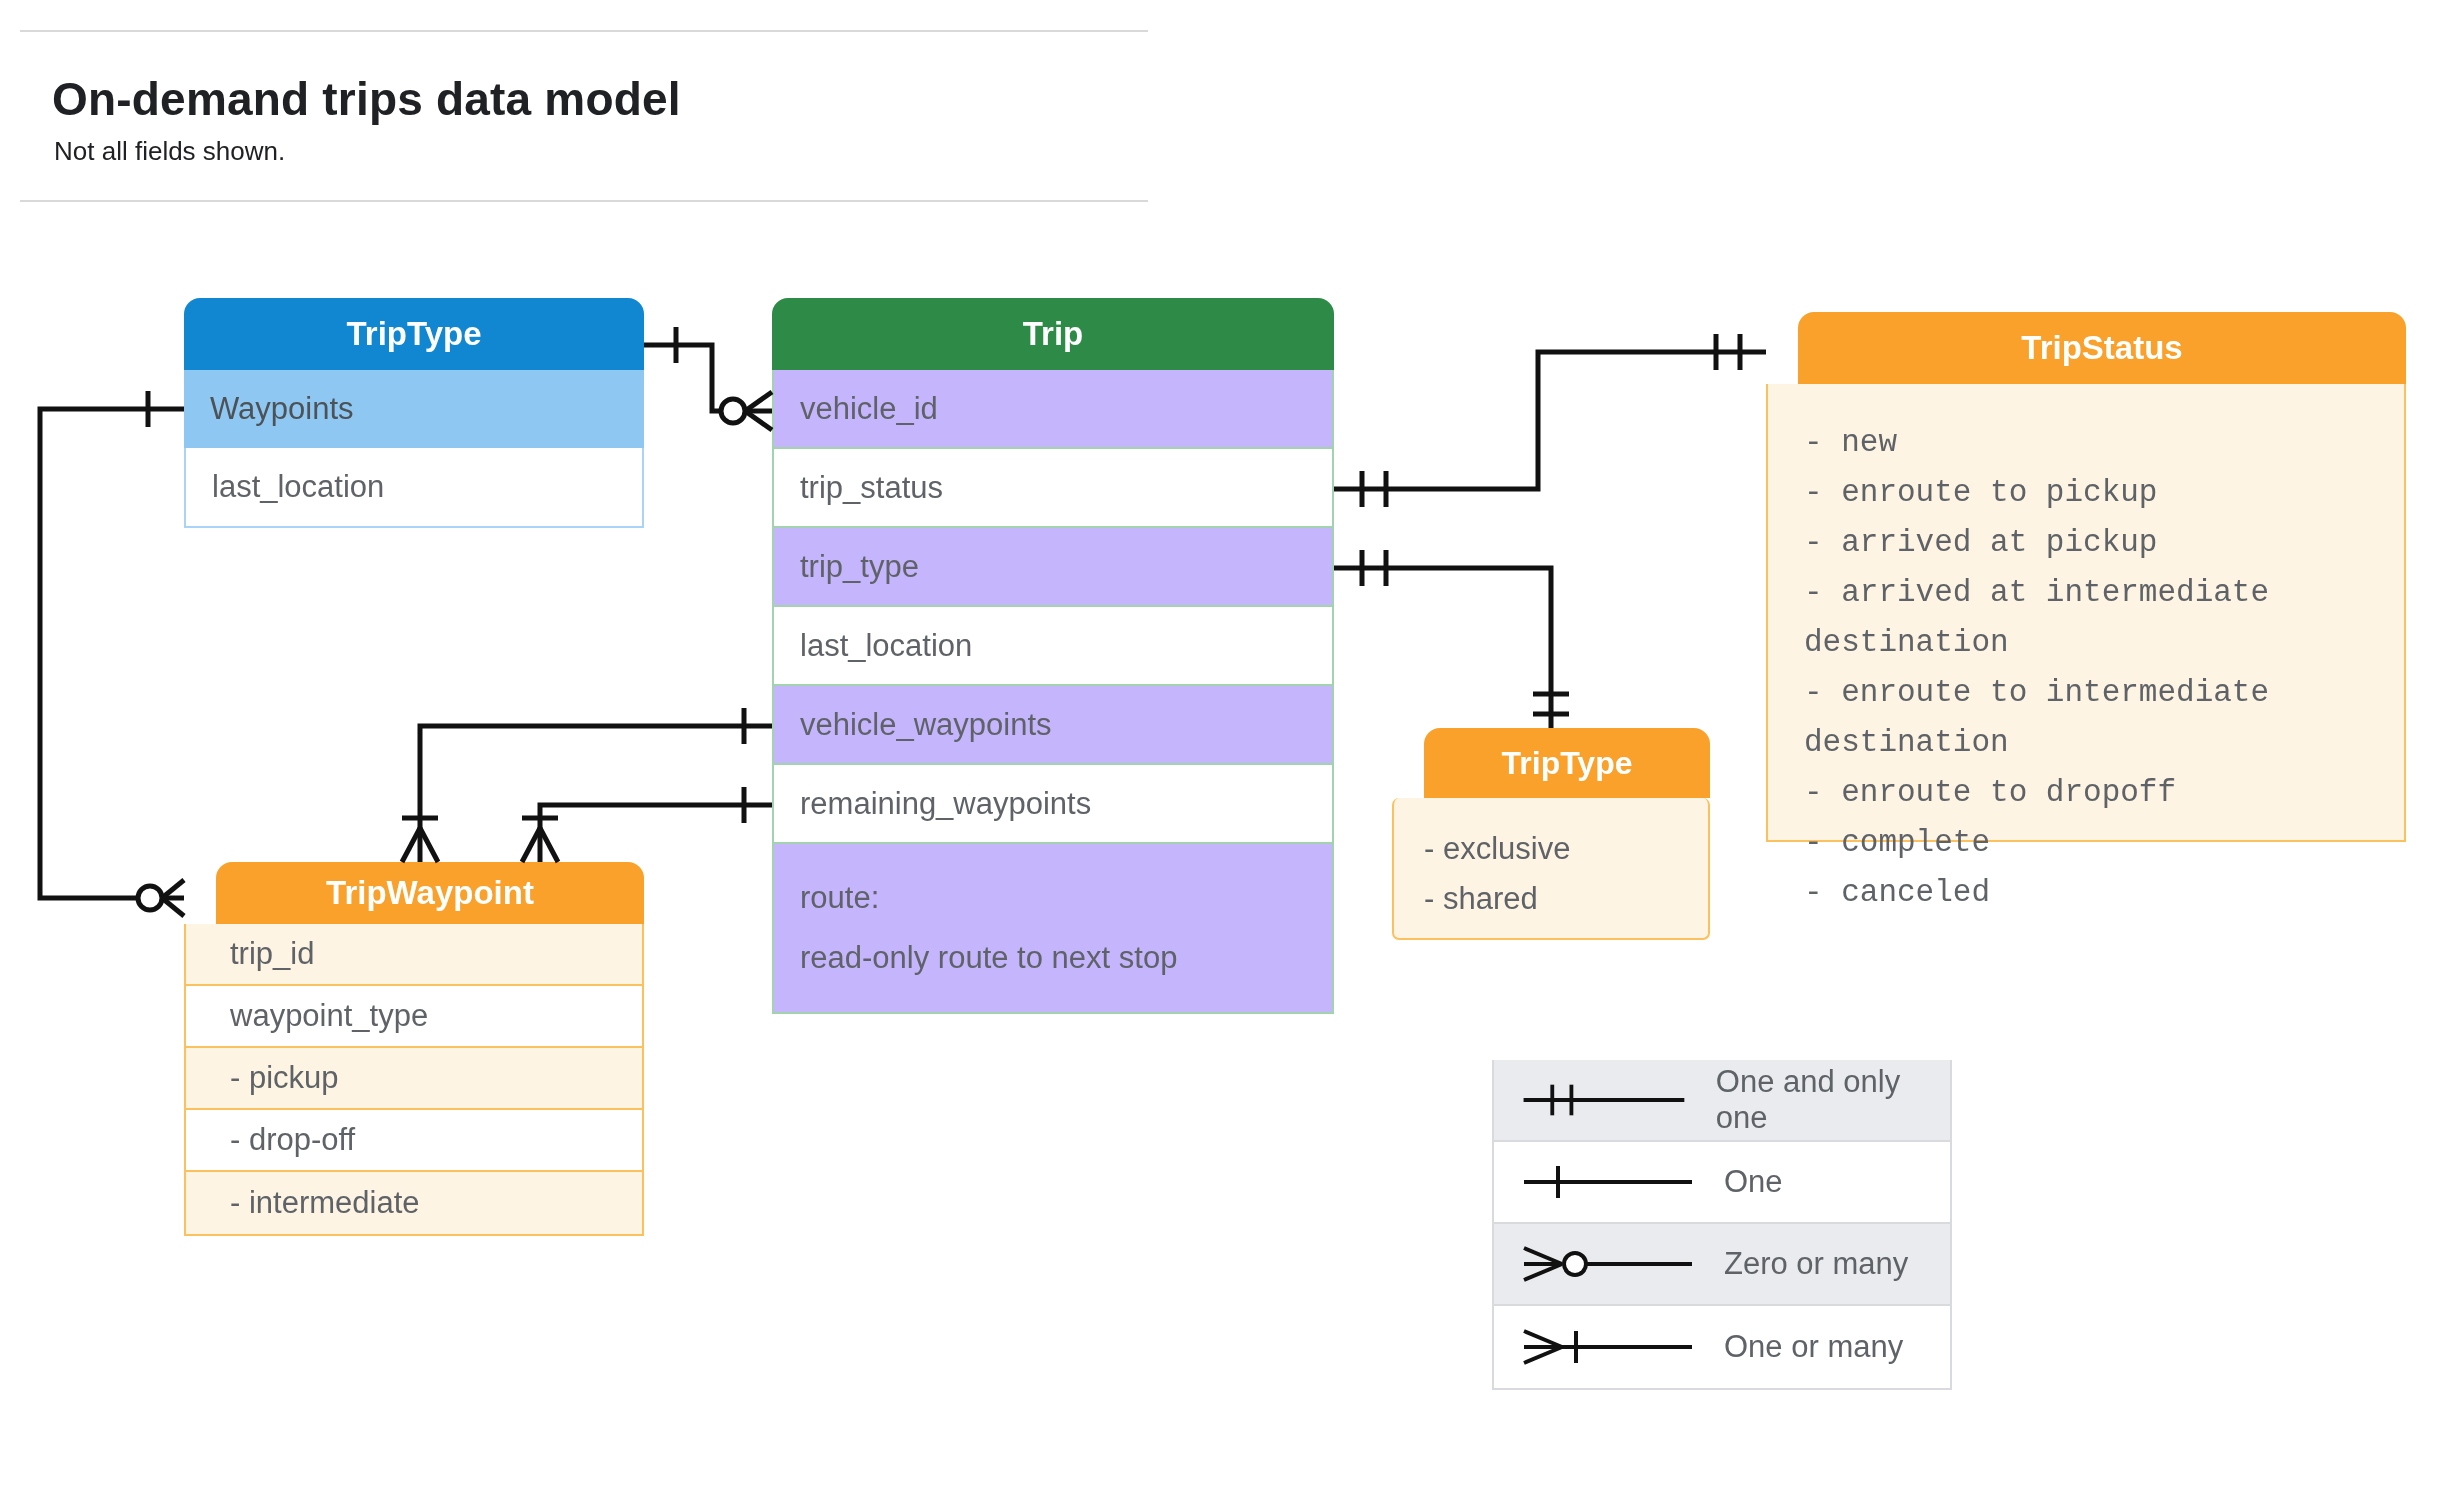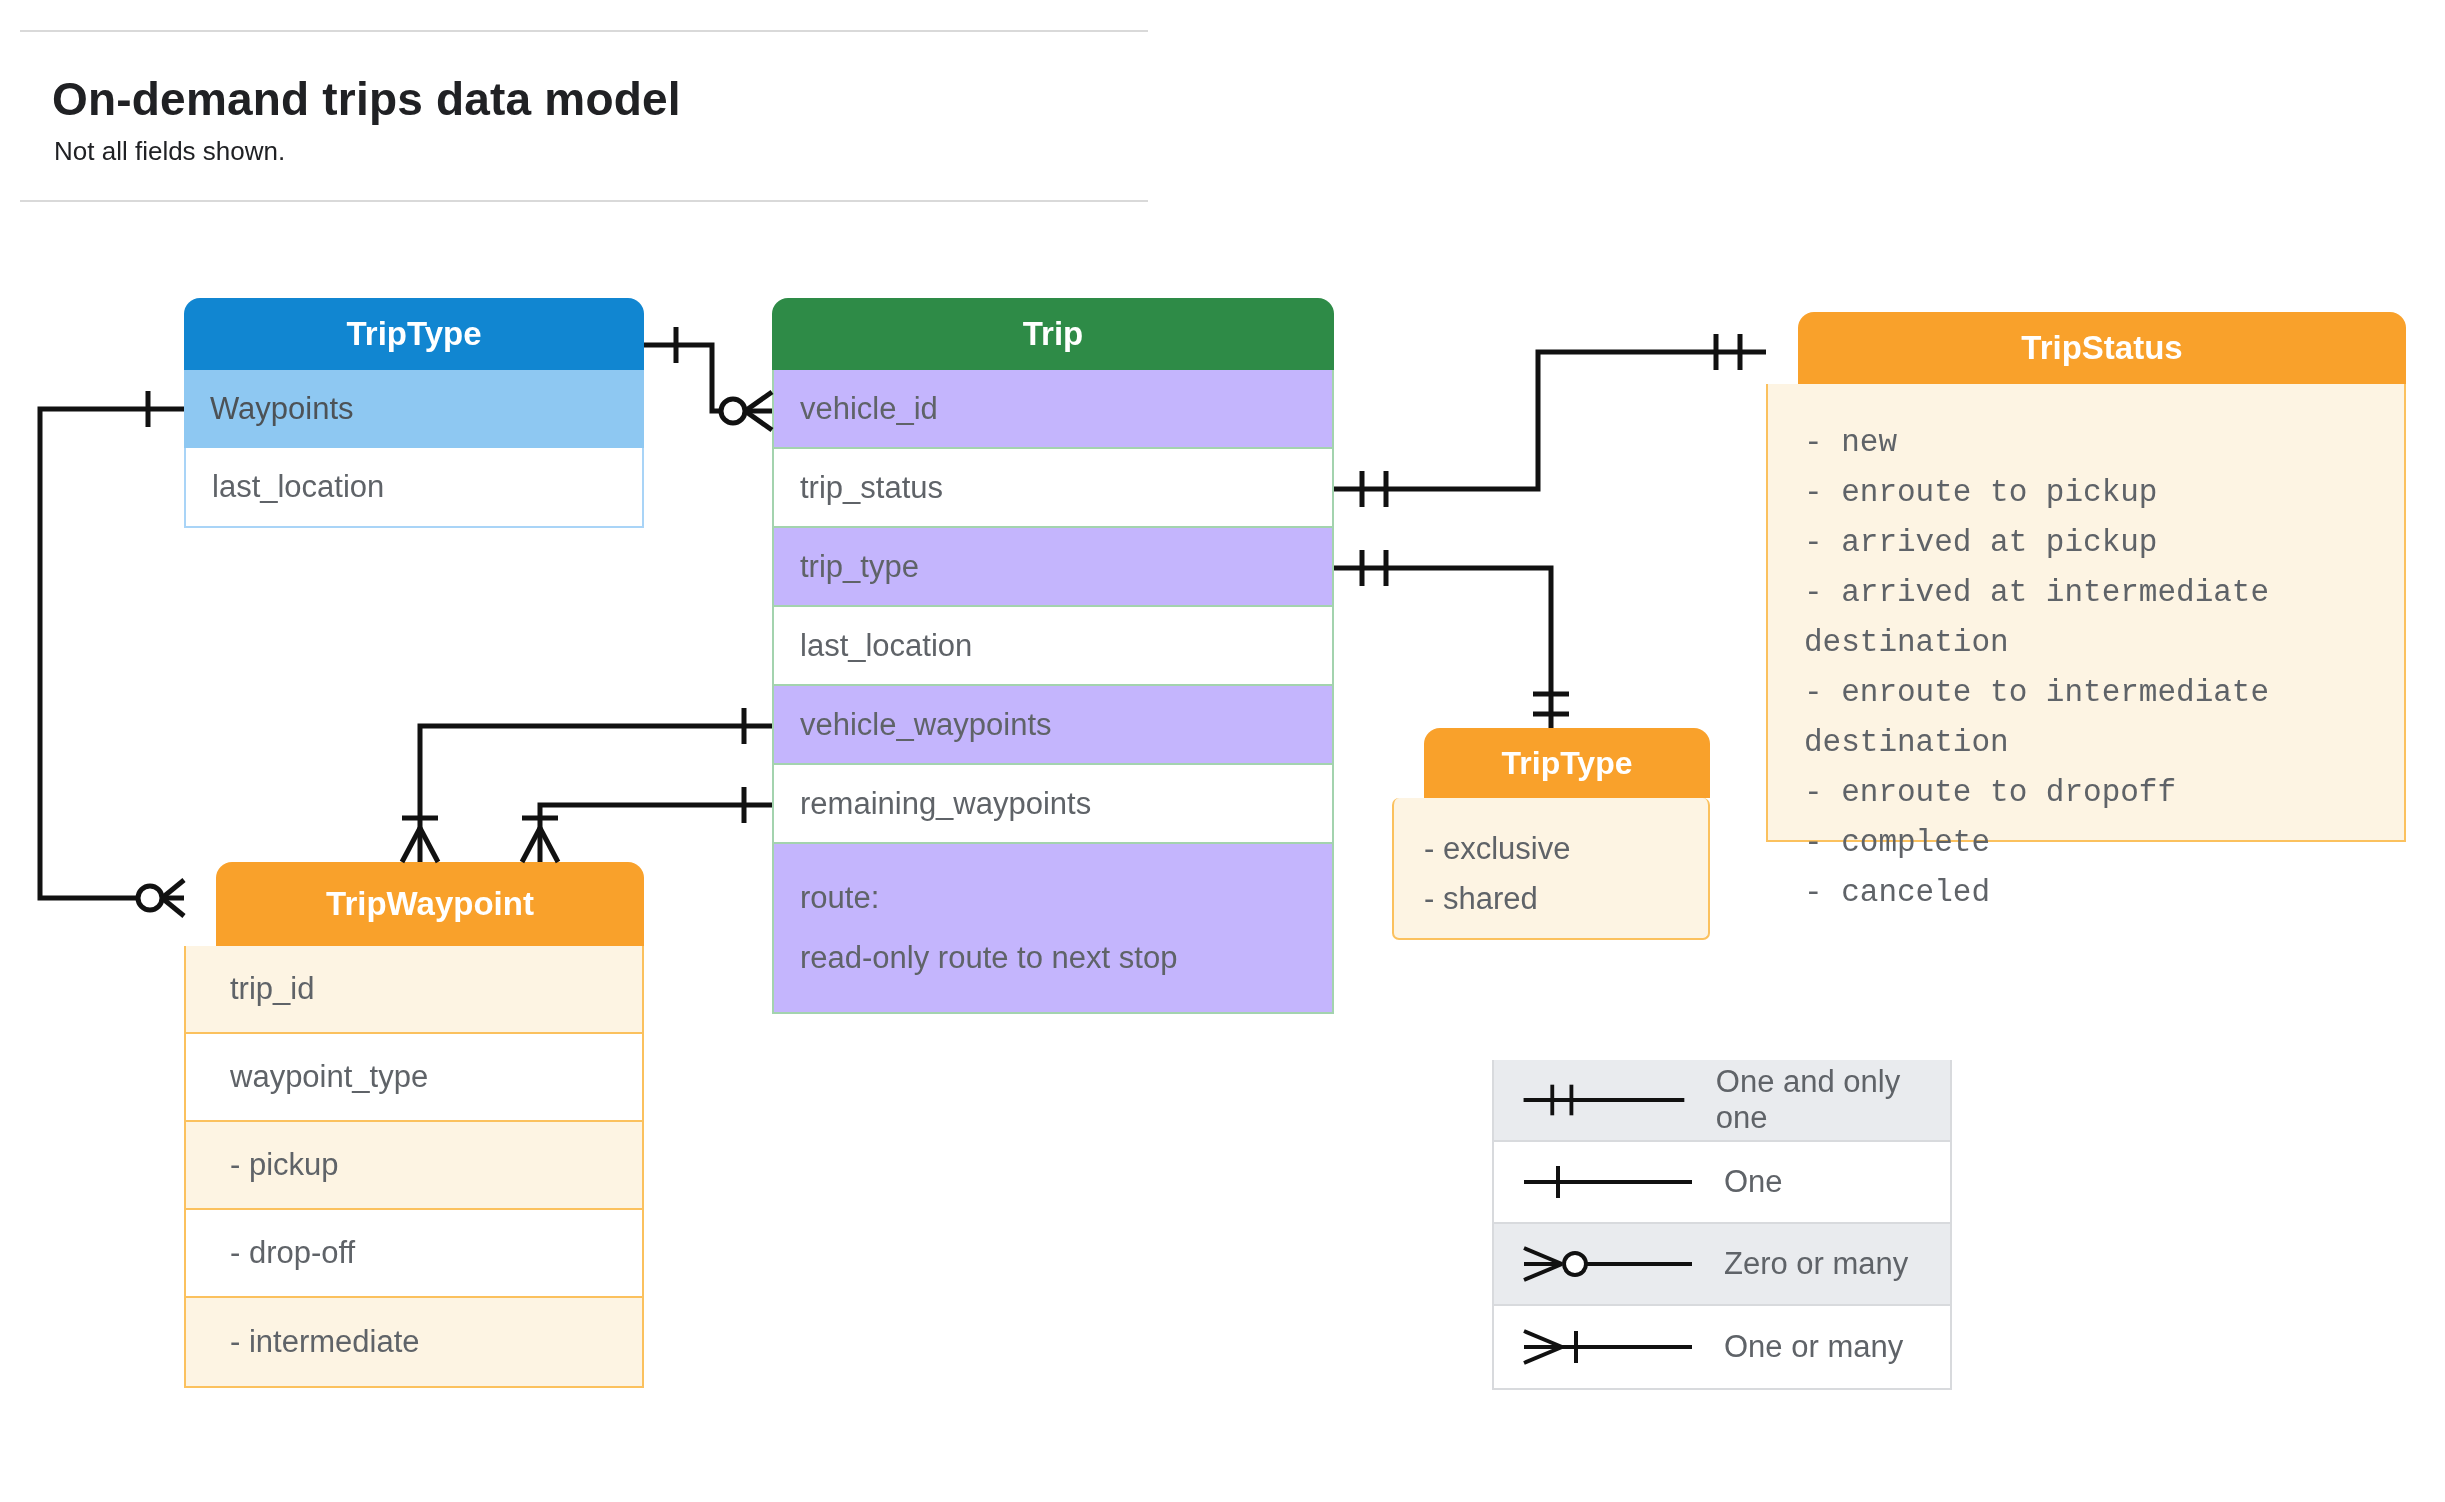--- a/index.html
+++ b/index.html
@@ -39,21 +39,21 @@
   .orange .body{background:#fdf4e3;border:2px solid #fbc15e;border-top:none;box-sizing:border-box;}
 
   .tripstatus .hdr{height:72px;}
   .tripstatus .body{padding:34px 0 0 36px;}
   .tripstatus .item{font-size:31px;line-height:50px;}
 
   .triptype .hdr{height:70px;font-size:32px;}
   .triptype .body{padding:26px 0 0 30px;}
   .triptype .item{font-size:31px;line-height:50px;}
 
-  .tripwaypoint .row{height:88px;border-bottom:2px solid #fbc15e;padding-left:44px;}
+  .tripwaypoint .row{height:62px;border-bottom:2px solid #fbc15e;padding-left:44px;}
   .tripwaypoint .body{border:2px solid #fbc15e;border-top:none;box-sizing:border-box;}
   .tripwaypoint .row:last-child{border-bottom:none;}
   .tripwaypoint .row.c{background:#fdf4e3;}
   .tripwaypoint .row.w{background:#ffffff;}
 
   
   .legend{position:absolute;box-sizing:border-box;}
   .legend .hdr{background:#9aa0a6;height:72px;border-radius:14px 14px 0 0;
     display:flex;align-items:center;justify-content:center;color:#fff;font-weight:bold;font-size:32px;}
   .legend .body{border:2px solid #d8dadd;border-top:none;box-sizing:border-box;}
@@ -172,21 +172,21 @@
 
   <div class="entity orange triptype" style="left:1392px;top:728px;width:318px;">
     <div class="hdr">TripType</div>
     <div class="body" style="height:142px;border-radius:7px;">
       <div class="item">- exclusive</div>
       <div class="item">- shared</div>
     </div>
   </div>
 
   <div class="entity orange tripwaypoint" style="left:184px;top:862px;width:460px;">
-    <div class="hdr" style="height:84px;">TripWaypoint</div>
+    <div class="hdr" style="height:62px;">TripWaypoint</div>
     <div class="body">
       <div class="row c">trip_id</div>
       <div class="row w">waypoint_type</div>
       <div class="row c indent">- pickup</div>
       <div class="row w indent">- drop-off</div>
       <div class="row c indent">- intermediate</div>
     </div>
   </div>
 
   <div class="legend" style="left:1492px;top:1060px;width:460px;">

